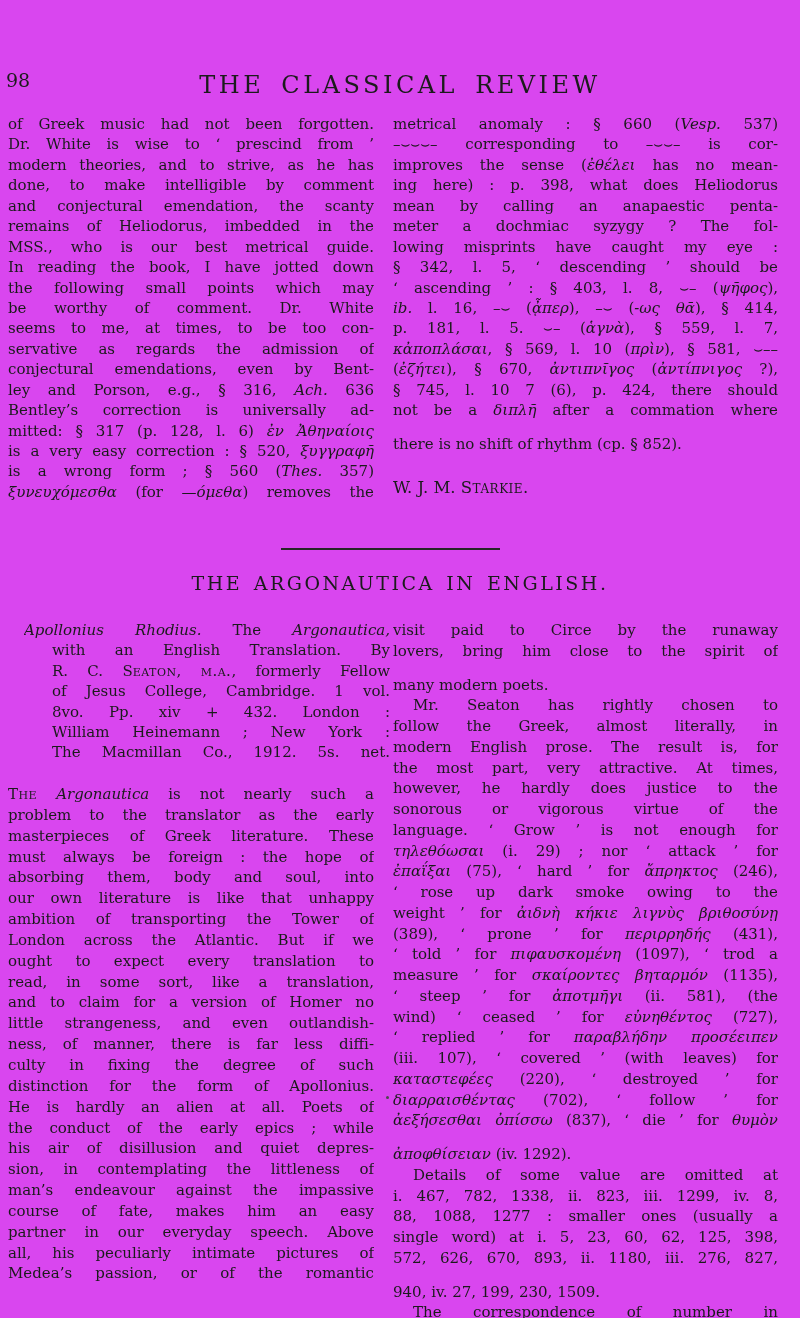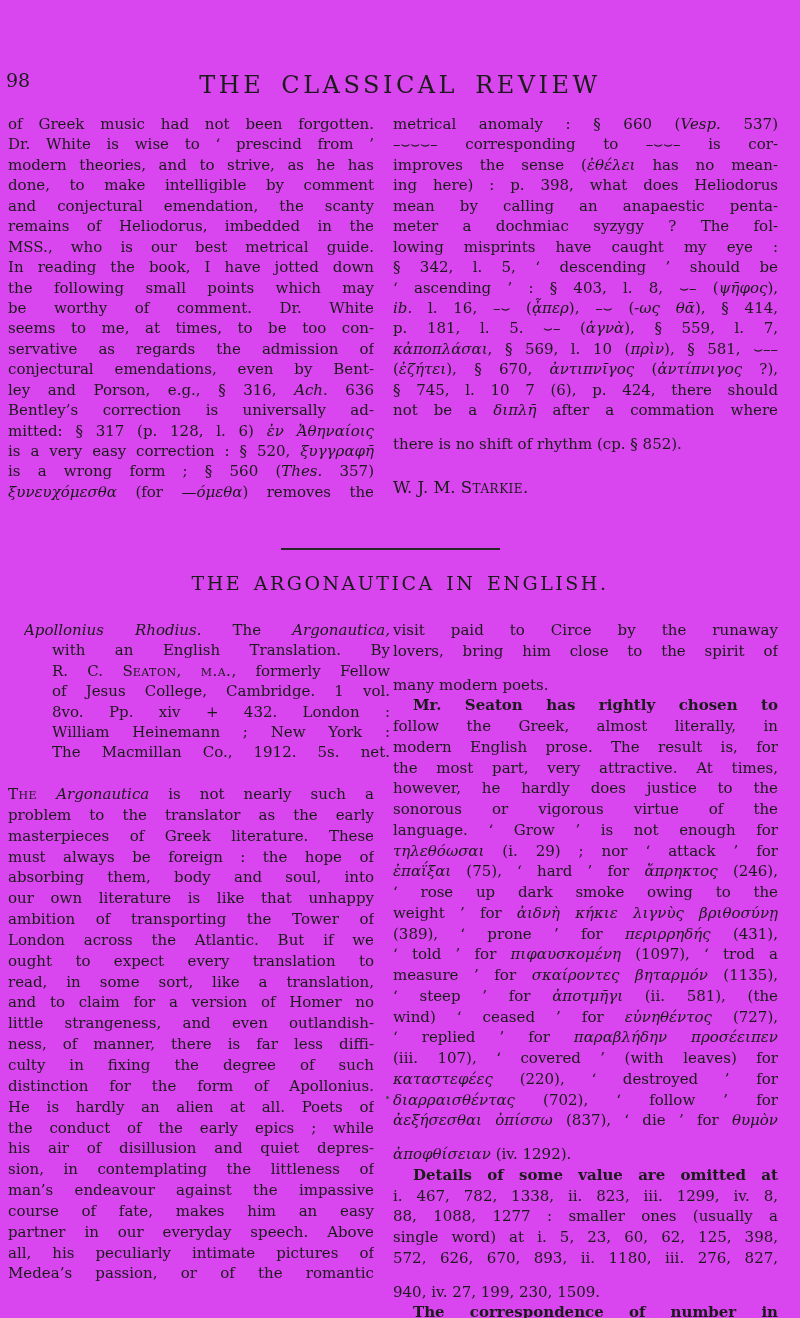--- a/index.html
+++ b/index.html
@@ -16,21 +16,21 @@
   }
   .col{position:absolute;font-size:15px;}
   .tline{
     text-align:justify;text-align-last:justify;
     line-height:var(--lh);height:var(--lh);overflow:hidden;white-space:nowrap;
   }
   
   .tline{white-space:normal;}
   .tline.last{text-align-last:left;margin-top:13px;}
   .tline.hang{padding-left:28px;}
-  .tline.ind{text-indent:20px;font-weight:bold;}
+  .tline.ind{text-indent:20px;}
   .it{font-style:italic;}
   .sc{font-variant:small-caps;letter-spacing:0.5px;}
   .col-tl{left:8px;top:114px;width:366px;--lh:20.45px;}
   .col-tr{left:393px;top:114px;width:385px;--lh:20.45px;}
   .signature{
     position:absolute;left:393px;top:478px;width:385px;box-sizing:border-box;
     text-align:left;padding-right:23px;font-size:16.5px;
   }
   .rule{position:absolute;left:281px;top:548px;width:219px;height:2px;background:#262626;}
   .heading{

